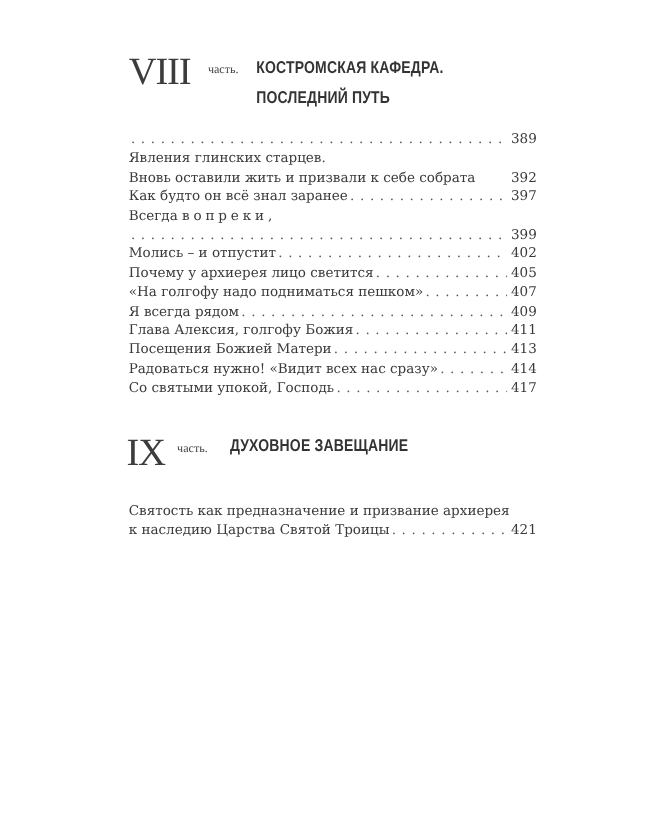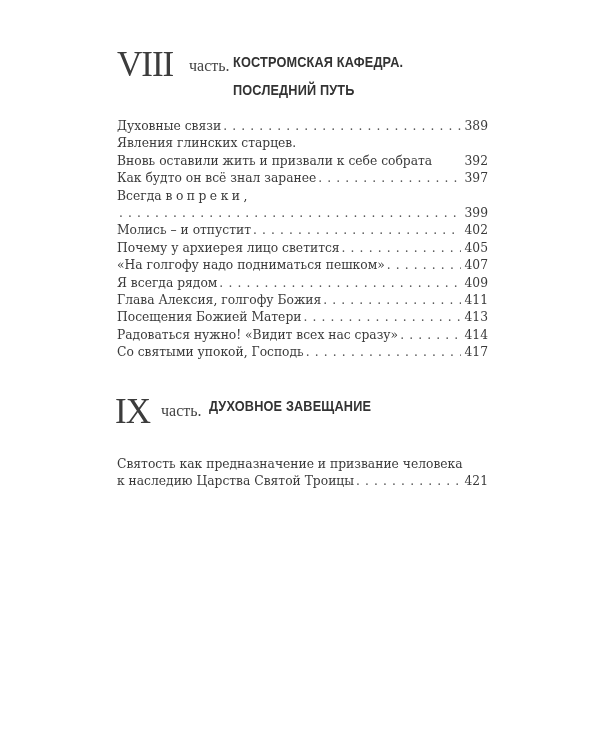--- a/index.html
+++ b/index.html
@@ -19,21 +19,21 @@
       font-family: "Liberation Serif", "DejaVu Serif", serif;
       font-size: 35px;
       line-height: 40px;
       color: #3c3c3c;
       letter-spacing: -1px;
       white-space: nowrap;
     }
     .part-word {
       position: absolute;
       font-family: "Liberation Serif", "DejaVu Serif", serif;
-      font-size: 16px;
+      font-size: 11px;
       color: #444;
       white-space: nowrap;
     }
     .part-title {
       position: absolute;
       font-family: "Liberation Sans", "DejaVu Sans", sans-serif;
       font-weight: bold;
       font-size: 15.5px;
       color: #333;
       white-space: nowrap;
@@ -87,21 +87,20 @@
 
 <div>
   <div class="roman" style="left:117px; top:45px;">VIII</div>
   <div class="part-word" style="left:189px; top:57px;">часть.</div>
   <div class="part-title" style="left:233px; top:53px;">КОСТРОМСКАЯ КАФЕДРА.</div>
   <div class="part-title" style="left:233px; top:81px;">ПОСЛЕДНИЙ ПУТЬ</div>
 </div>
 
 <div class="toc" style="top:118px;">
   <div class="toc-line">
-    <span class="toc-text">Духовные связи</span>
     <span class="toc-dots"></span>
     <span class="toc-page">389</span>
   </div>
   <div class="toc-line">
     <span class="toc-text">Явления глинских старцев.</span>
     <span class="toc-nodots"></span>
   </div>
   <div class="toc-line">
     <span class="toc-text">Вновь оставили жить и призвали к себе собрата</span>
     <span class="toc-nodots"></span>
@@ -163,21 +162,21 @@
 </div>
 
 <div>
   <div class="roman" style="left:115px; top:392px;">IX</div>
   <div class="part-word" style="left:161px; top:402px;">часть.</div>
   <div class="part-title" style="left:209px; top:397px;">ДУХОВНОЕ ЗАВЕЩАНИЕ</div>
 </div>
 
 <div class="toc" style="top:456px;">
   <div class="toc-line">
-    <span class="toc-text">Святость как предназначение и призвание человека</span>
+    <span class="toc-text">Святость как предназначение и призвание архиерея</span>
     <span class="toc-nodots"></span>
   </div>
   <div class="toc-line">
     <span class="toc-text">к наследию Царства Святой Троицы</span>
     <span class="toc-dots"></span>
     <span class="toc-page">421</span>
   </div>
 </div>
 
 </body></html>

